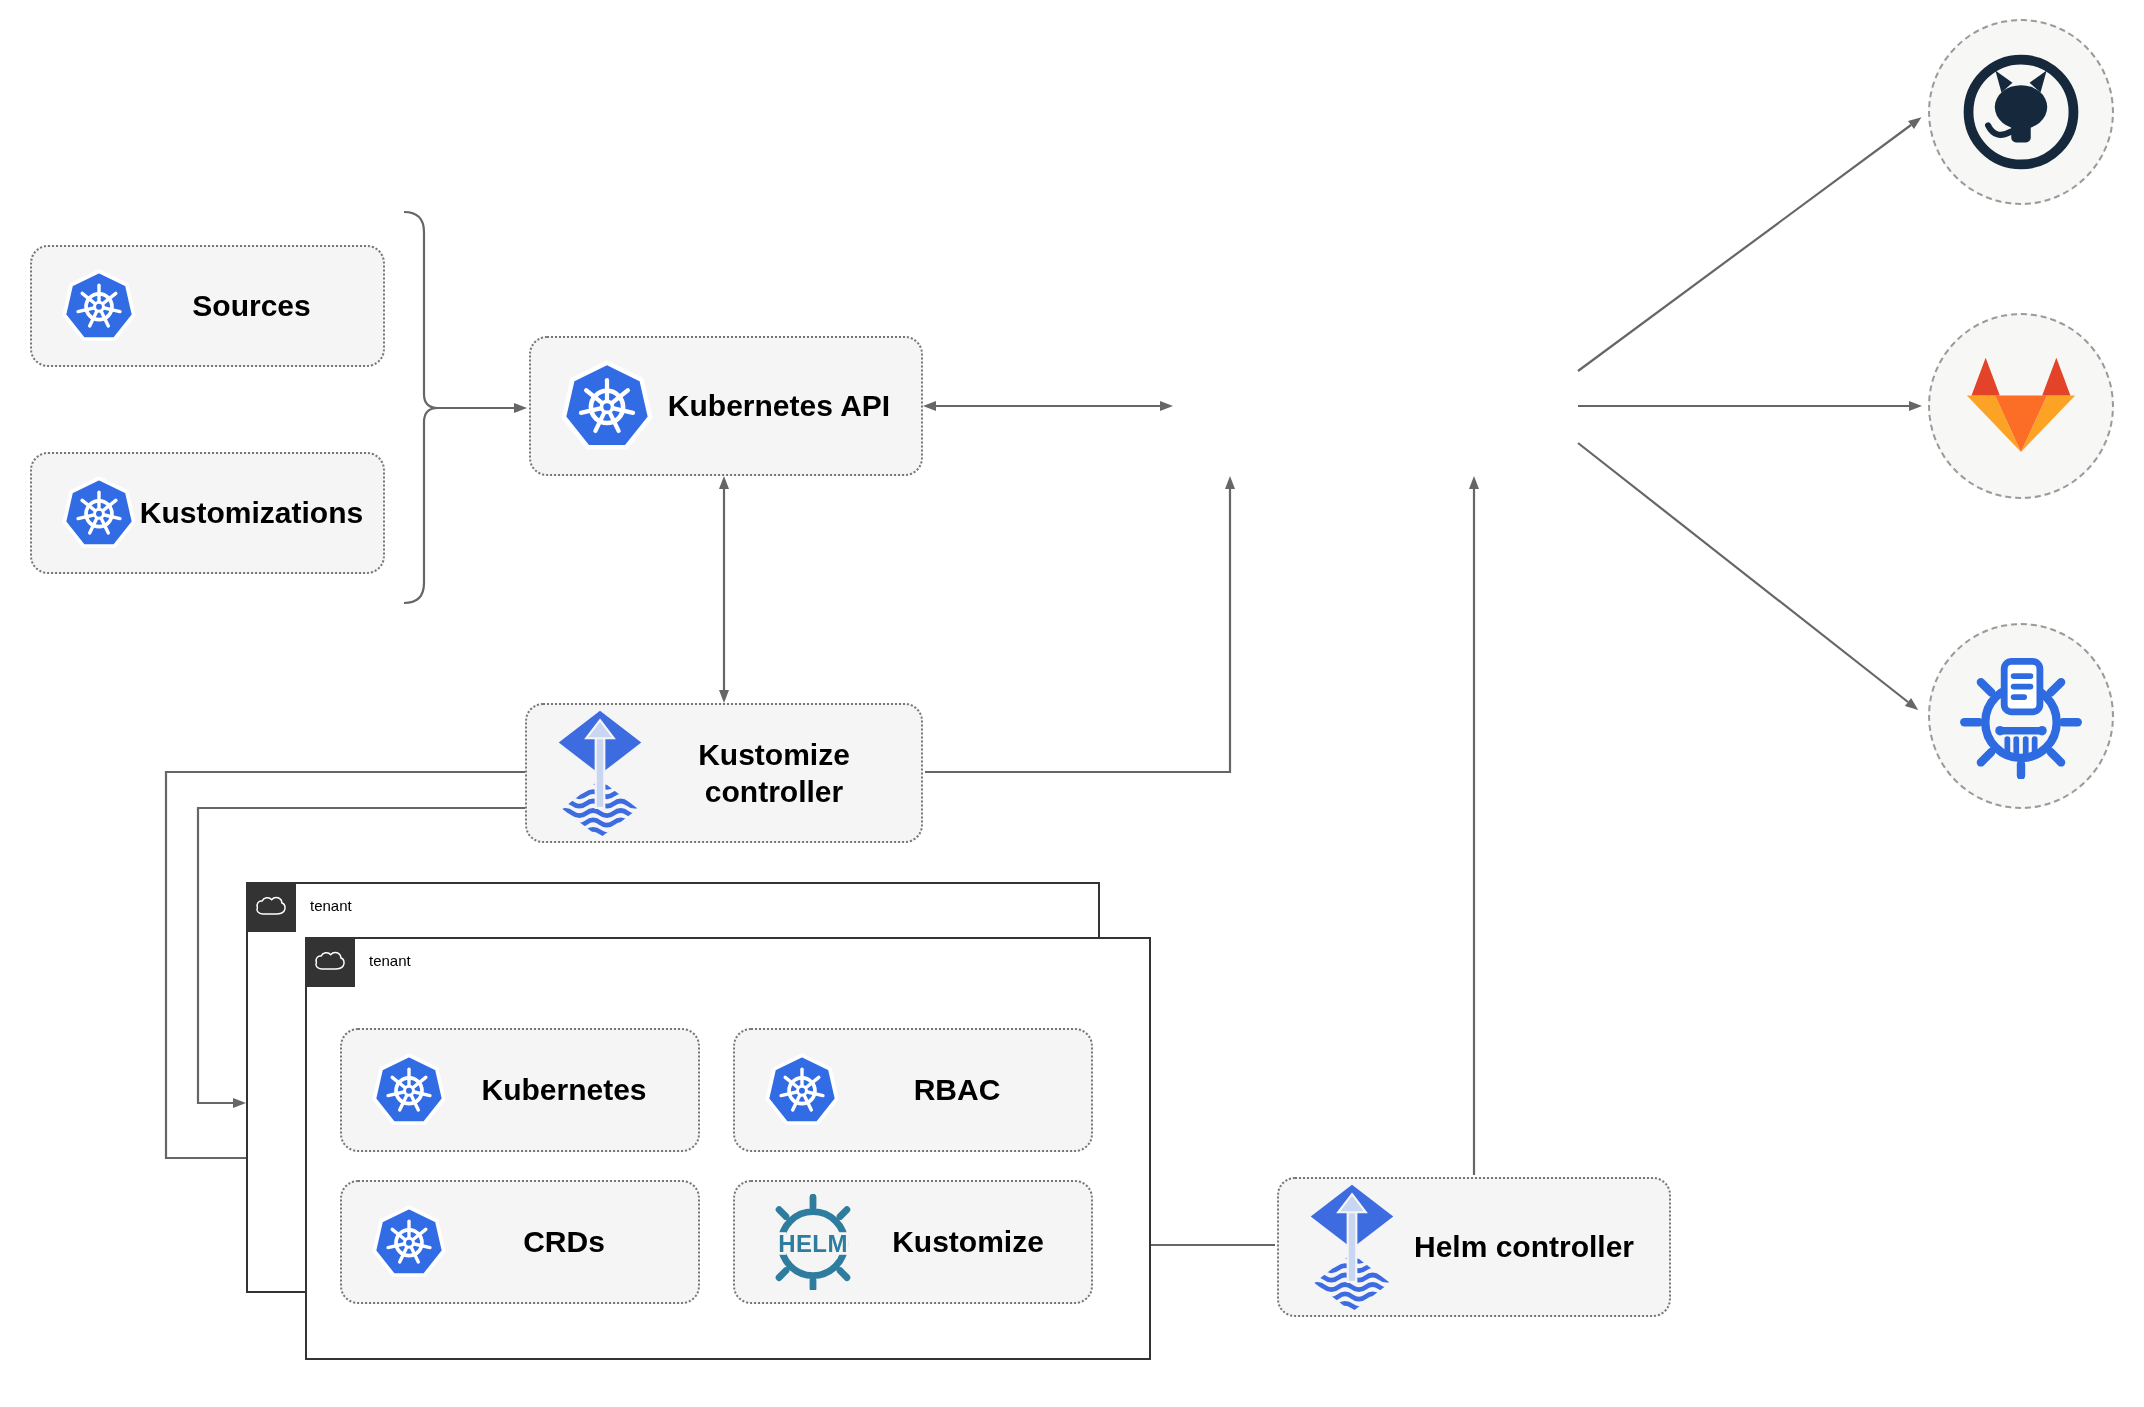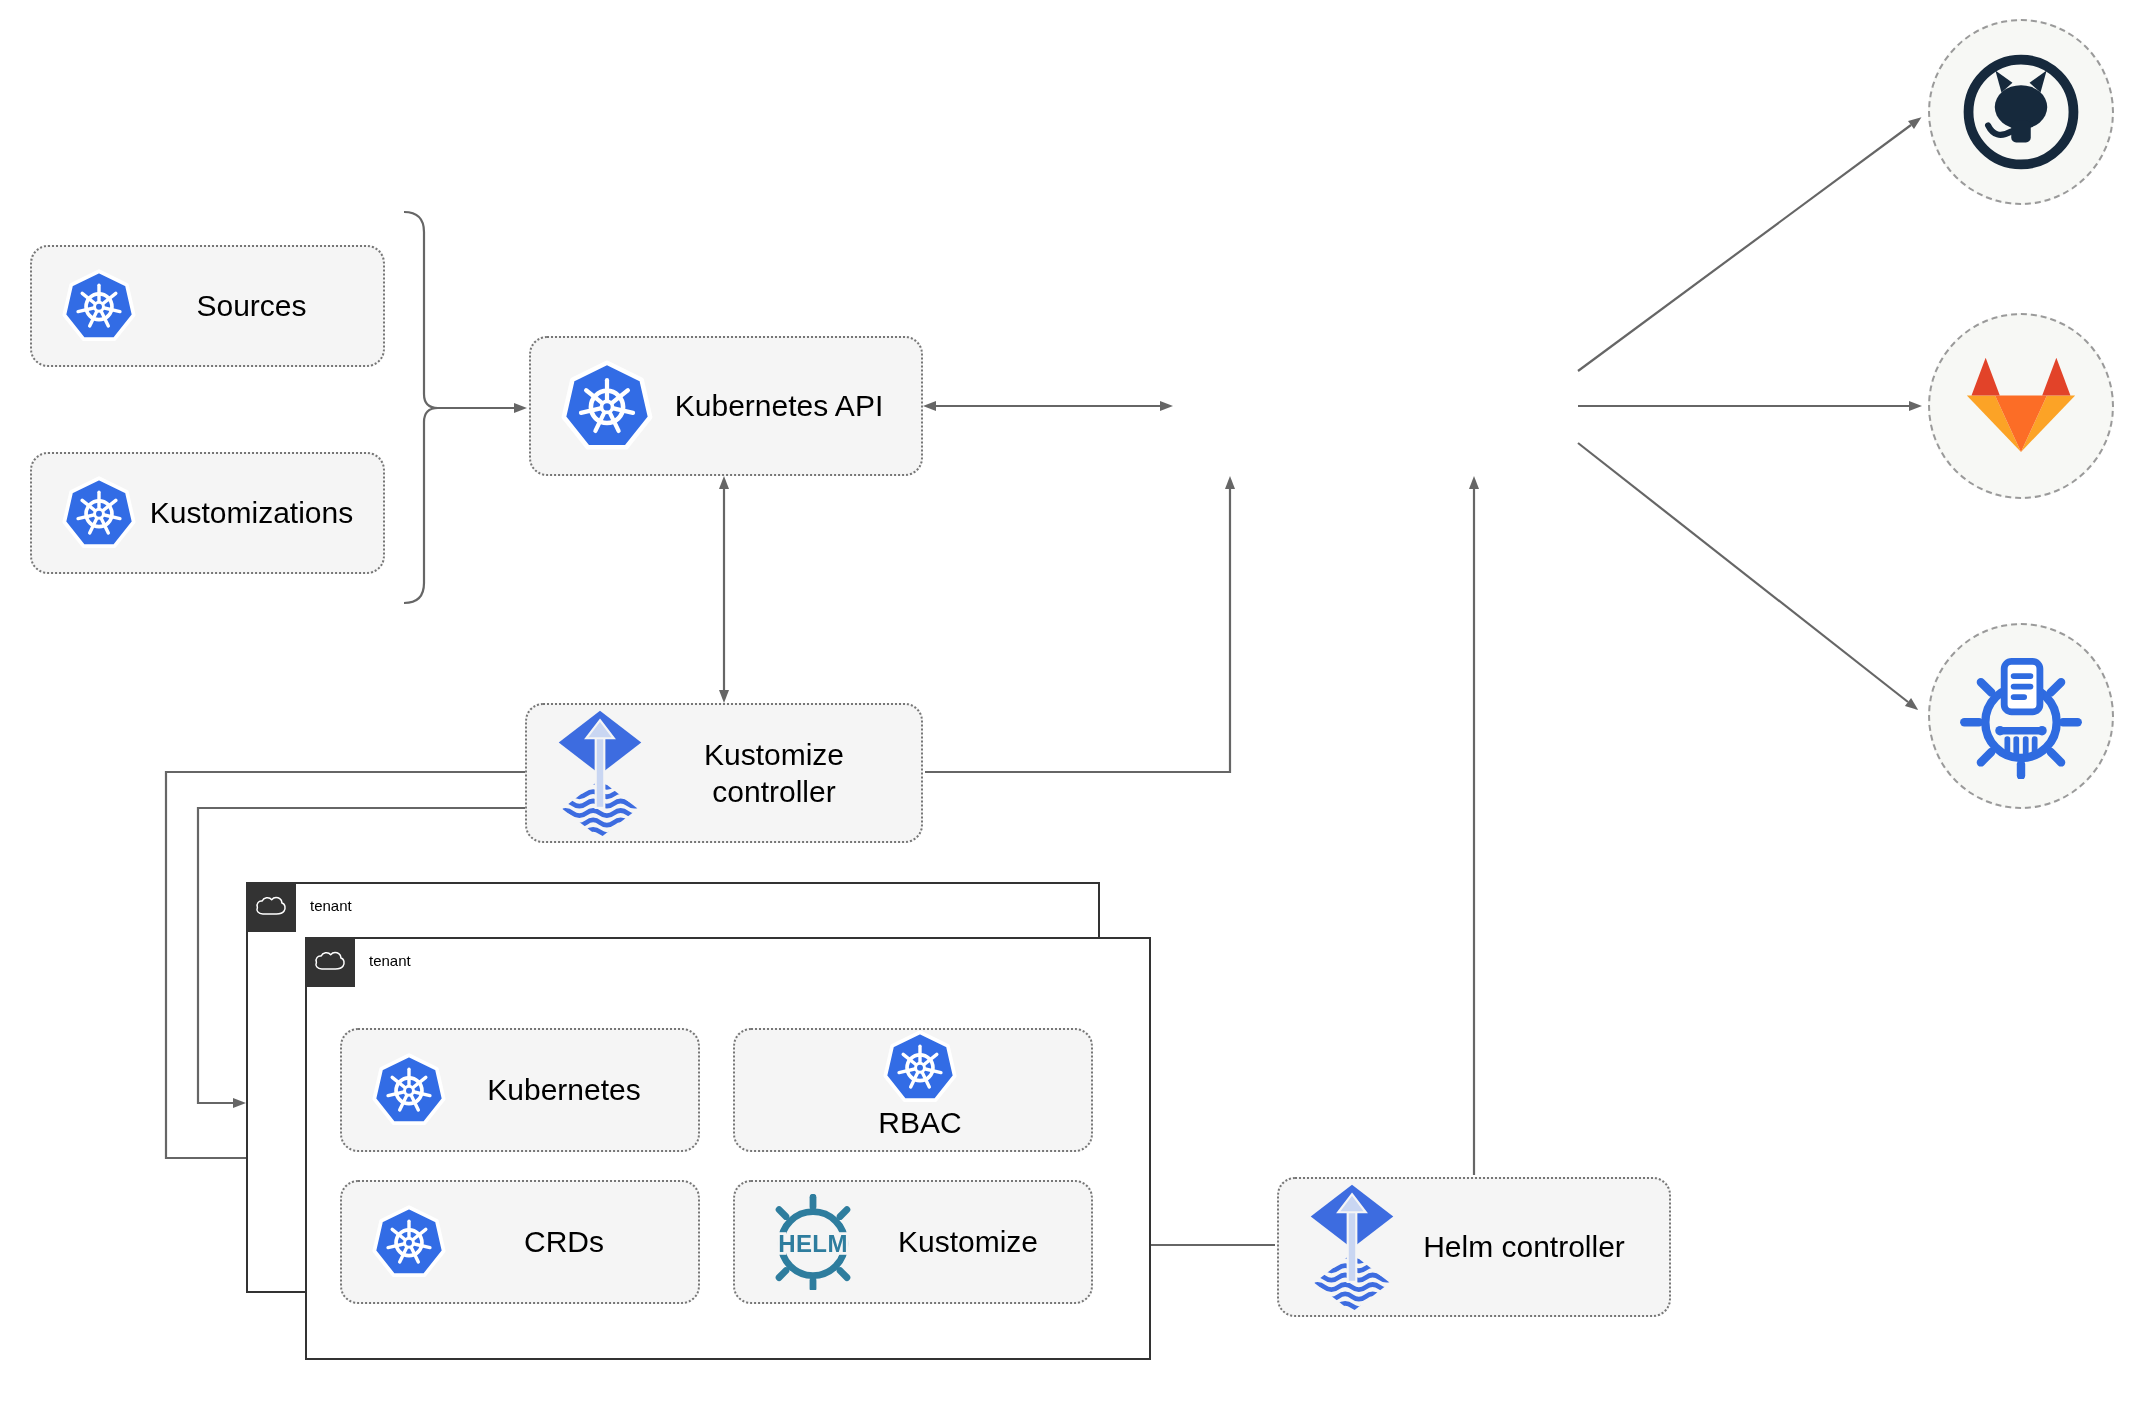--- a/index.html
+++ b/index.html
@@ -4,21 +4,21 @@
 <style>
   html,body { margin:0; padding:0; background:#ffffff; }
   body { font-family:"Liberation Sans","DejaVu Sans",sans-serif; color:#000; }
   .canvas { position:relative; width:2144px; height:1407px; background:#ffffff; overflow:hidden; }
 
   svg.connectors { position:absolute; left:0; top:0; width:2144px; height:1407px; z-index:1; }
   svg.connectors path, svg.connectors line { stroke:#666; stroke-width:2.2; fill:none; }
 
   .node { position:absolute; background:#f5f5f5; border:2px dotted #767676; border-radius:18px;
           display:flex; align-items:center; box-sizing:border-box; padding:0 16px 0 30px; z-index:2; }
-  .node .label { flex:1; text-align:center; font-size:30px; line-height:1.25; color:#000; }
+  .node .label { flex:1; text-align:center; font-size:30px; line-height:1.25; color:#000;font-weight:bold; }
   .node .label.narrow { max-width:230px; margin:0 auto; }
   .icon { flex:0 0 auto; display:block; }
 
   .tenant { position:absolute; background:#ffffff; border:2.5px solid #333333; box-sizing:border-box; z-index:2; }
   .tenant-tab { position:absolute; left:-2.5px; top:-2.5px; width:50px; height:50px; background:#333333;
                 display:flex; align-items:center; justify-content:center; }
   .tenant-label { position:absolute; left:62px; top:13px; font-size:15px; color:#000; }
 
   .inner-node { z-index:3; }
 
@@ -209,21 +209,21 @@
     <span class="tenant-label">tenant</span>
   </div>
 
   <div class="node inner-node" style="left:340px; top:1028px; width:360px; height:124px;">
     <svg class="icon" width="74" height="74">
         <use href="#sym-k8s"></use>
       </svg>
     <div class="label">Kubernetes</div>
   </div>
 
-  <div class="node inner-node" style="left:733px; top:1028px; width:360px; height:124px;flex-direction:column;">
+  <div class="node inner-node" style="left:733px; top:1028px; width:360px; height:124px;">
     <svg class="icon" width="74" height="74">
         <use href="#sym-k8s"></use>
       </svg>
     <div class="label">RBAC</div>
   </div>
 
   <div class="node inner-node" style="left:340px; top:1180px; width:360px; height:124px;">
     <svg class="icon" width="74" height="74">
         <use href="#sym-k8s"></use>
       </svg>

